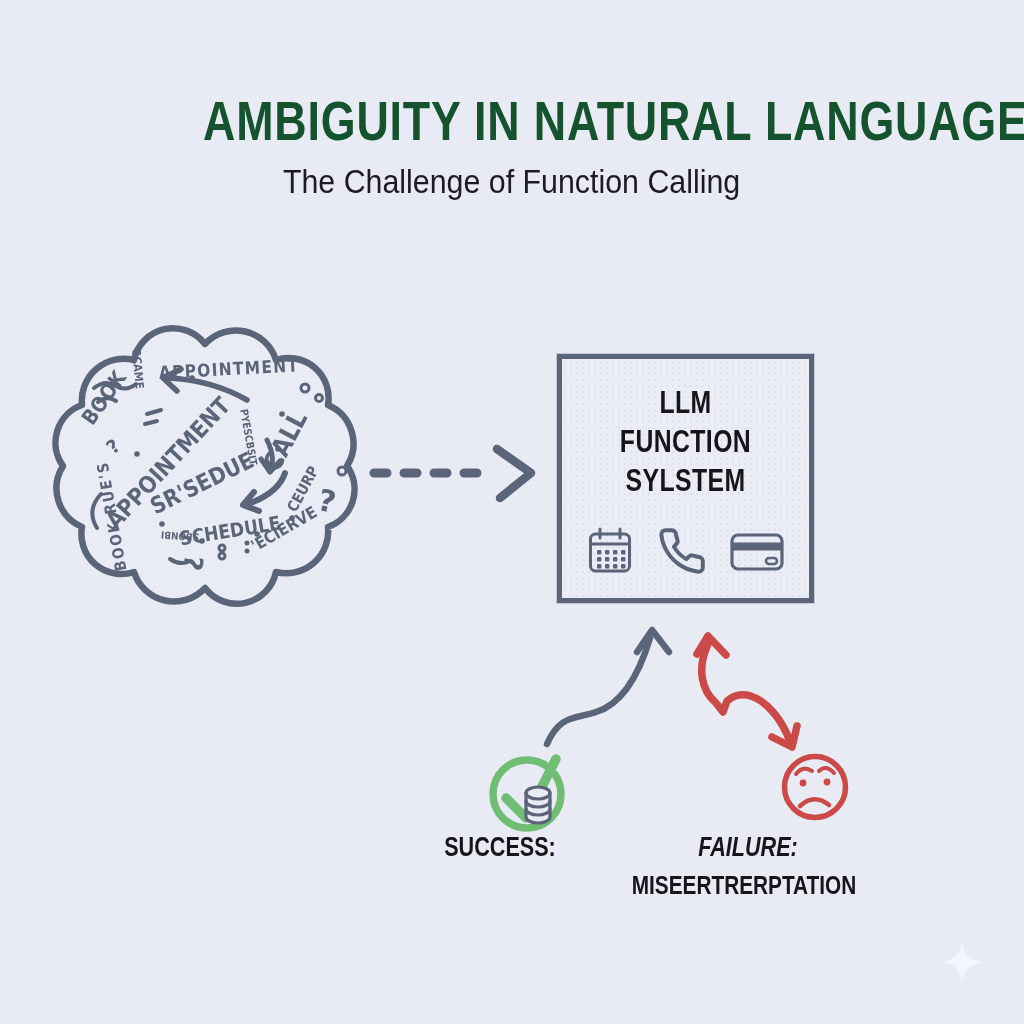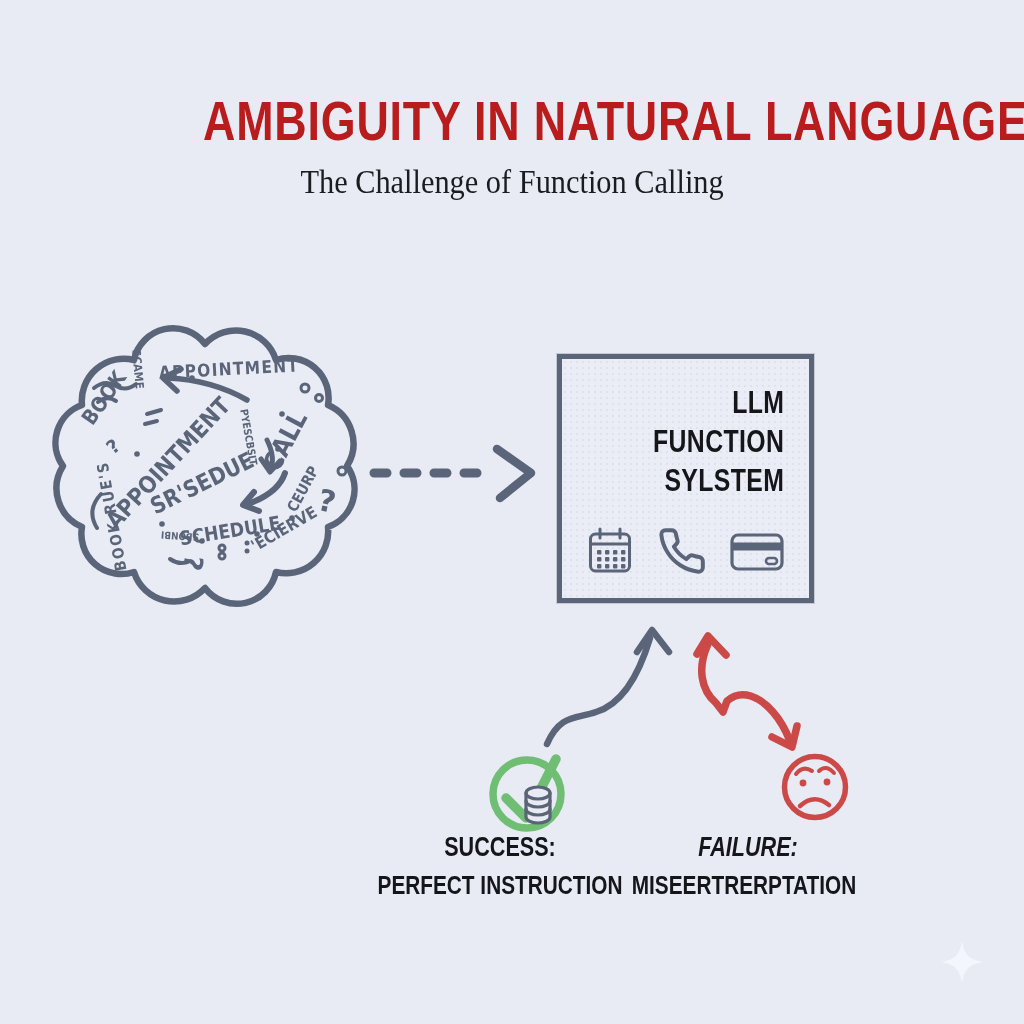--- a/index.html
+++ b/index.html
@@ -6,42 +6,42 @@
   .canvas{
     position:relative;width:1024px;height:1024px;overflow:hidden;
     background:#e8ebf4;
     font-family:"Liberation Sans", sans-serif;
   }
   .cond{display:inline-block;transform:scaleX(.8);transform-origin:center;}
   .abs{position:absolute;}
   .ctr{transform:translate(-50%,-50%);}
   .page-title{
     left:512px;top:120px;width:824px;text-align:center;
-    font-size:56px;font-weight:800;letter-spacing:1px;color:#b91c1c;white-space:nowrap;
+    font-size:56px;font-weight:800;letter-spacing:1px;color:#14532d;white-space:nowrap;
   }
   .page-subtitle{
     left:512px;top:182px;width:840px;text-align:center;
-    font-size:33px;font-weight:500;color:#1b1c21;white-space:nowrap;font-family:Liberation Serif, serif;
+    font-size:33px;font-weight:500;color:#1b1c21;white-space:nowrap;
   }
   .page-subtitle .cond{transform:scaleX(.92);}
   
   .cw{
     position:absolute;color:#5b6579;font-weight:700;white-space:nowrap;
     font-family:"DejaVu Sans", sans-serif;
   }
   
   .llm-box{
     left:557px;top:354px;width:257px;height:249px;box-sizing:border-box;
     border:5px solid #5b6579;background:#eaedf6;
     background-image:radial-gradient(rgba(91,101,121,.08) 1px, transparent 1.2px);
     background-size:6px 6px;
     box-shadow:0 0 0 1px rgba(91,101,121,.25);
   }
   .llm-title{
-    margin-top:24px;text-align:right;font-size:31px;line-height:1.26;
+    margin-top:24px;text-align:center;font-size:31px;line-height:1.26;
     font-weight:800;color:#15161a;letter-spacing:.5px;
   }
   .llm-title span{display:block;transform:scaleX(.8);}
   .llm-icons{
     position:absolute;left:0;right:0;bottom:22px;
     display:flex;justify-content:space-between;align-items:center;padding:0 24px;
   }
   .outcome-label{
     position:absolute;text-align:left;color:#15161a;white-space:nowrap;
     font-size:27px;font-weight:700;
@@ -203,17 +203,16 @@
       <path d="M819,771 Q826,764 834,773" stroke-width="4"></path>
       <circle cx="803" cy="783" r="3.4" fill="#cb4946" stroke="none"></circle>
       <circle cx="827" cy="782" r="3.4" fill="#cb4946" stroke="none"></circle>
       <path d="M800,806 Q814,793 829,805" stroke-width="4.5"></path>
     </g>
 
     <path fill="#f3f6fc" d="M962,941 C964.5,955 969,959.5 983,962 C969,964.5 964.5,969 962,983 C959.5,969 955,964.5 941,962 C955,959.5 959.5,955 962,941 Z"></path>
   </svg>
 
   <div class="outcome-label ctr" style="left:500px;top:847px"><span class="cond">SUCCESS:</span></div>
-  <div class="outcome-label ctr" style="left:500px;top:885px;font-size:26px"><span class="cond">PERFECT INSTRUCTION</span></div>
   <div class="outcome-label ctr w800" style="left:748px;top:847px"><span class="cond">FAILURE:</span></div>
   <div class="outcome-label ctr" style="left:744px;top:885px;font-size:26px"><span class="cond">MISEERTRERPTATION</span></div>
 
 </div>
 
 </body></html>

